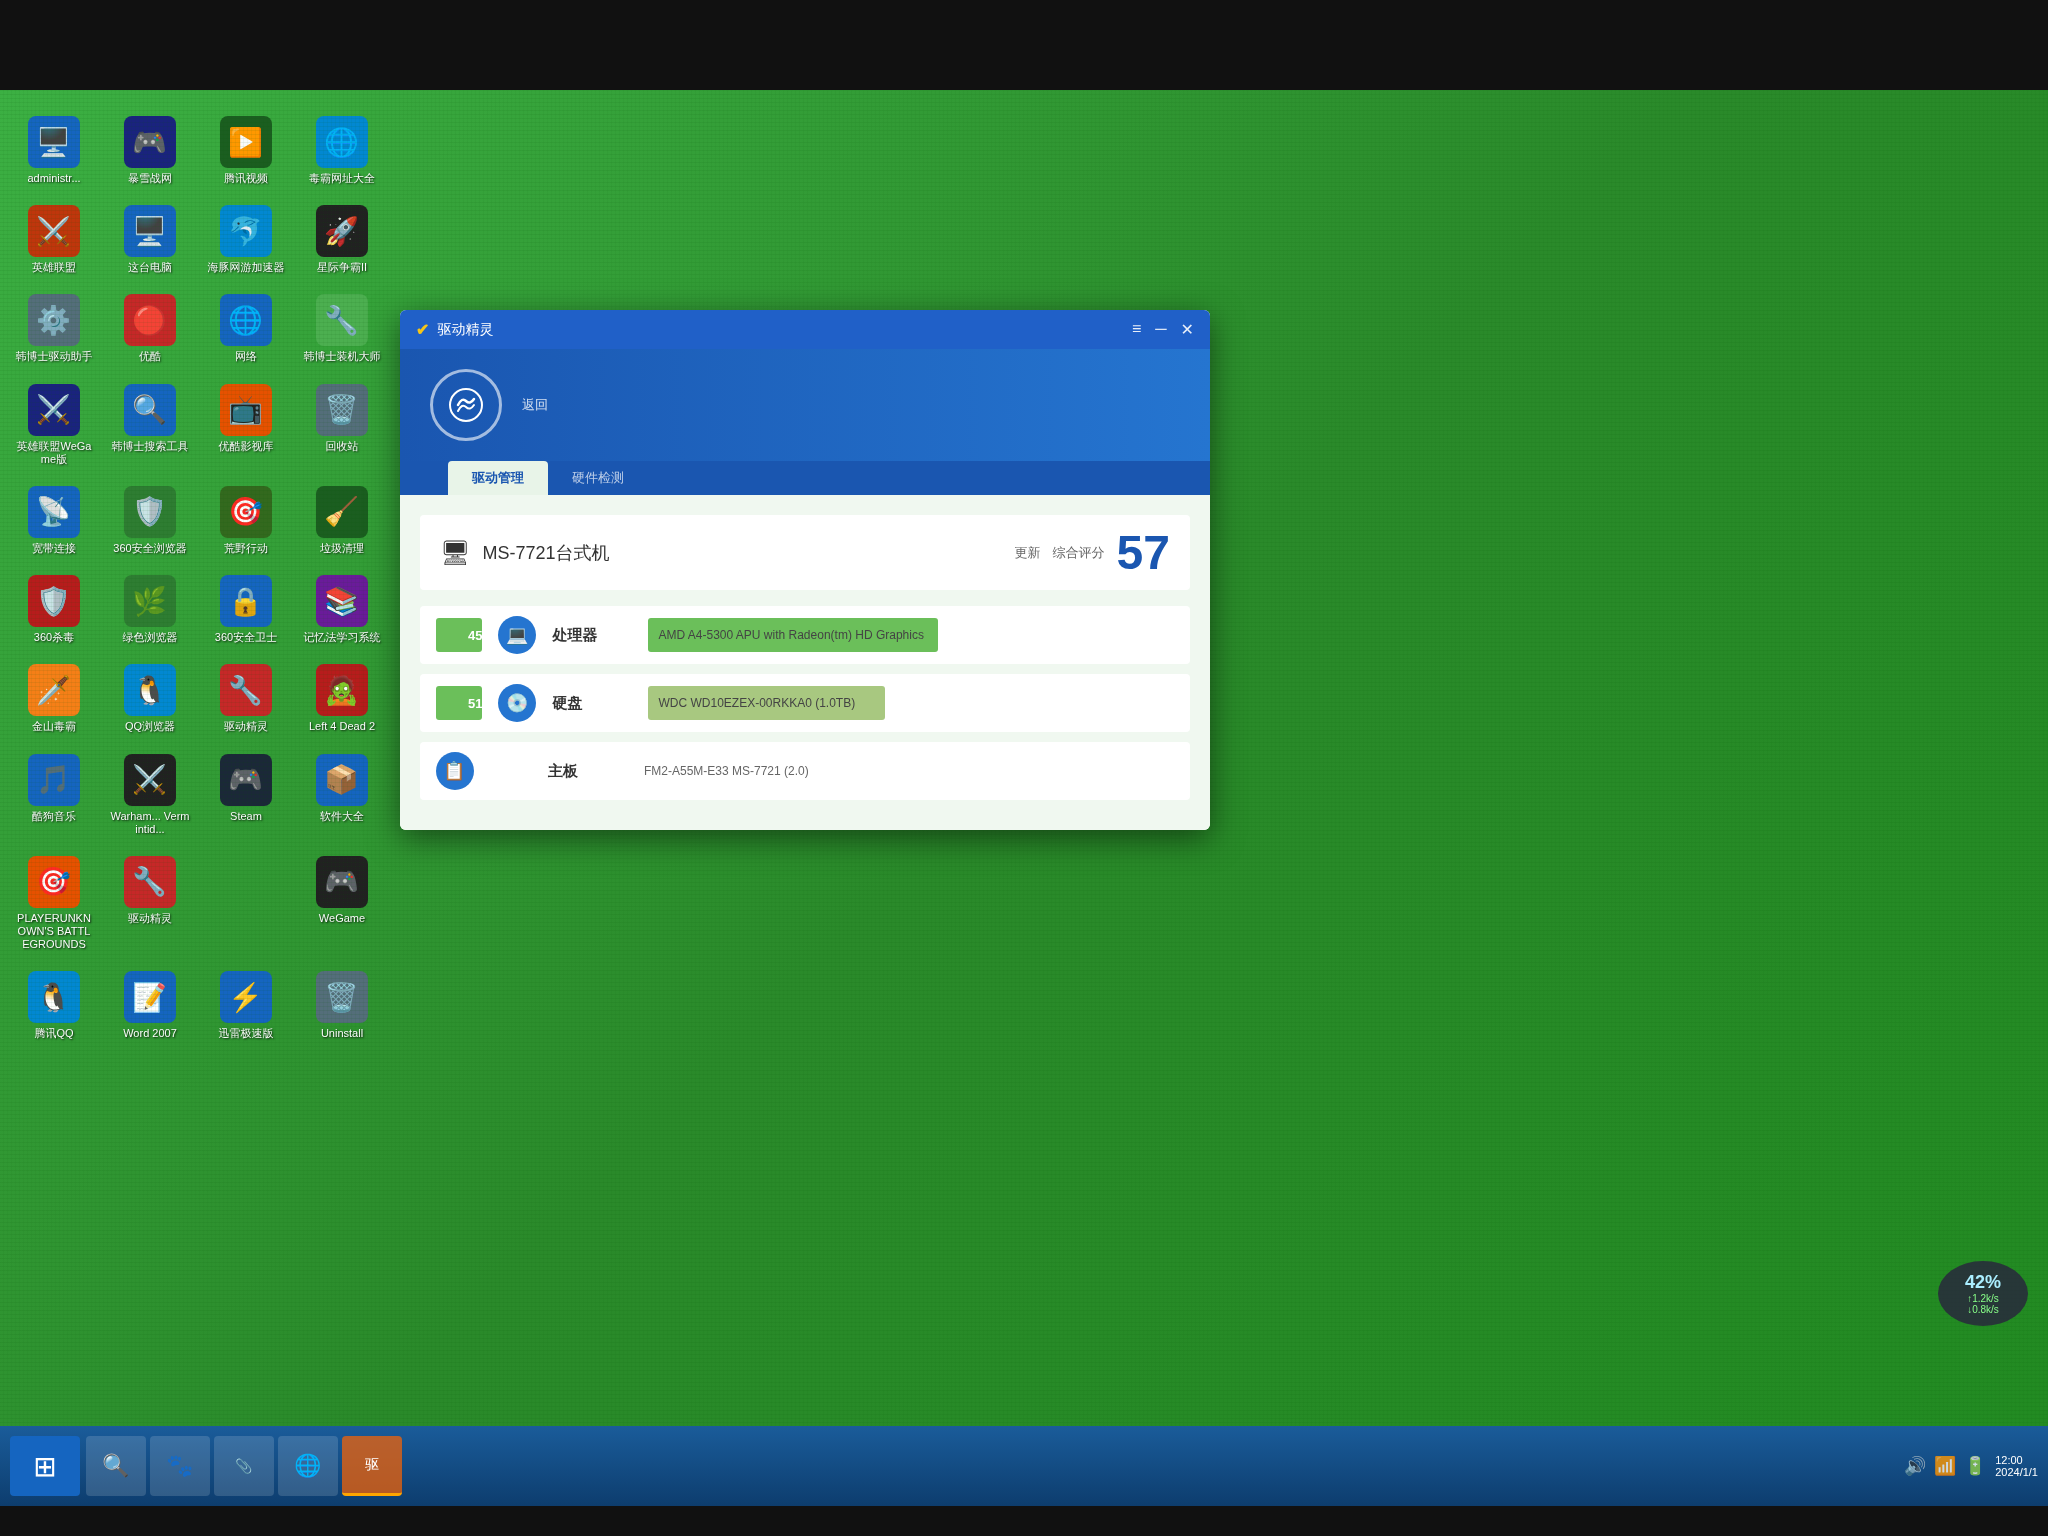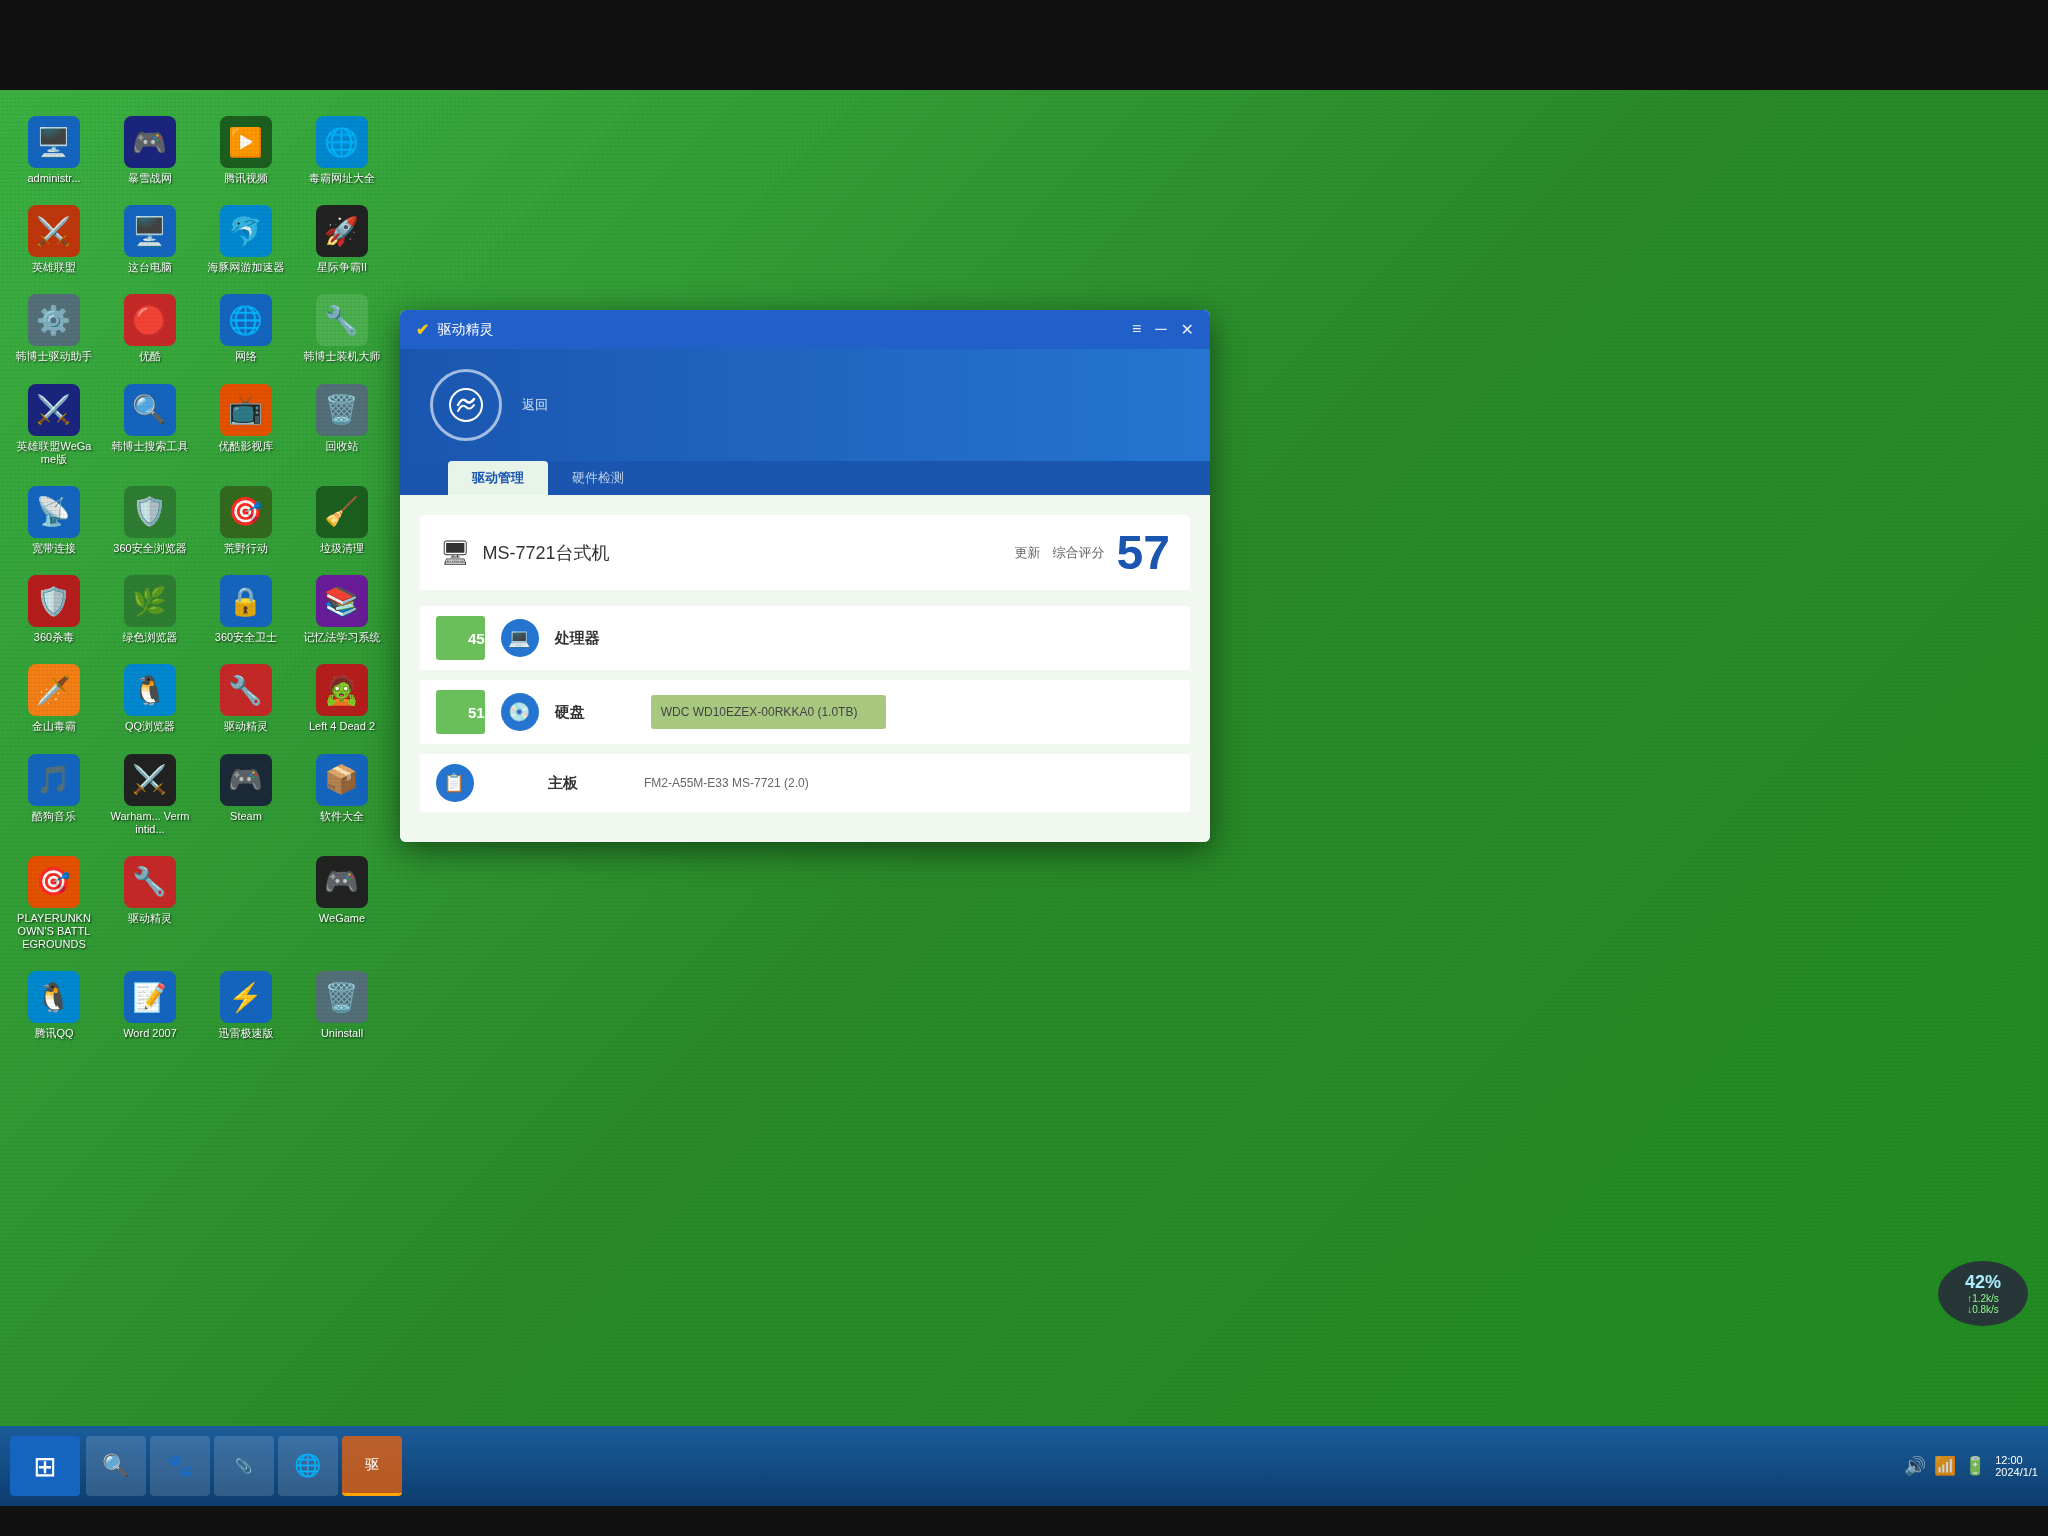--- a/index.html
+++ b/index.html
@@ -292,24 +292,24 @@
       background: white;
       border-radius: 4px;
       padding: 10px 16px;
       gap: 16px;
       position: relative;
       overflow: hidden;
     }
 
     .hw-score-badge {
       min-width: 42px;
-      height: 44px;
+      height: 34px;
       background: #6bbf5a;
       color: white;
-      font-size: 15px;
+      font-size: 13px;
       font-weight: bold;
       display: flex;
       align-items: center;
       justify-content: center;
       border-radius: 3px;
       padding-left: 32px;
     }
 
     .hw-icon-circle {
       width: 38px;
@@ -626,20 +626,24 @@
           <span class="score-label">综合评分</span>
           <span class="score-number">57</span>
         </div>
       </div>
 
       <div id="hw-rows-container">
       <div class="hw-row">
       <div class="hw-score-badge">45</div>
       <div class="hw-icon-circle">💻</div>
       <div class="hw-name">处理器</div>
+      <div class="hw-bar-container">
+        <div class="hw-bar" style="width:55%; background:#6bbf5a;"></div>
+        <span class="hw-bar-text">AMD A4-5300 APU with Radeon(tm) HD Graphics</span>
+      </div>
     </div>
           <div class="hw-row">
       <div class="hw-score-badge">51</div>
       <div class="hw-icon-circle">💿</div>
       <div class="hw-name">硬盘</div>
       <div class="hw-bar-container">
         <div class="hw-bar" style="width:45%; background:#a8c880;"></div>
         <span class="hw-bar-text">WDC WD10EZEX-00RKKA0 (1.0TB)</span>
       </div>
     </div>

